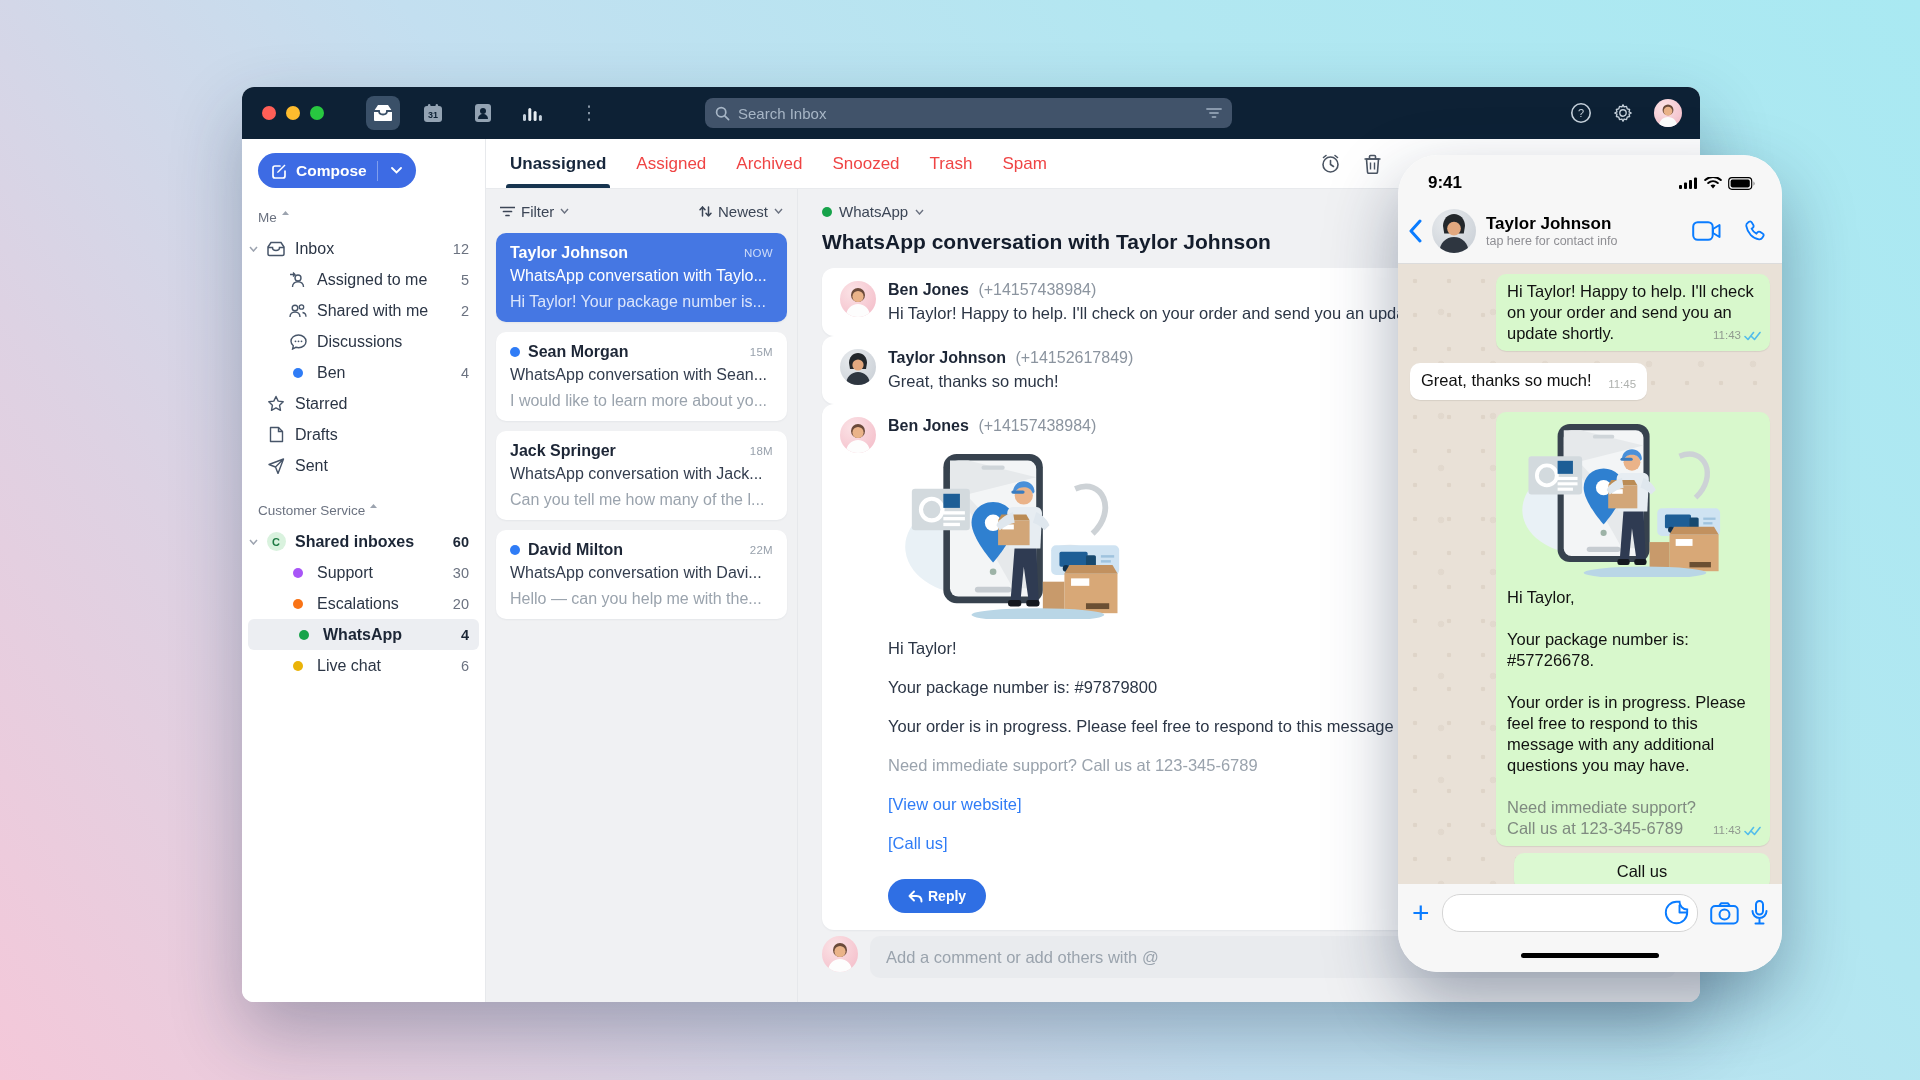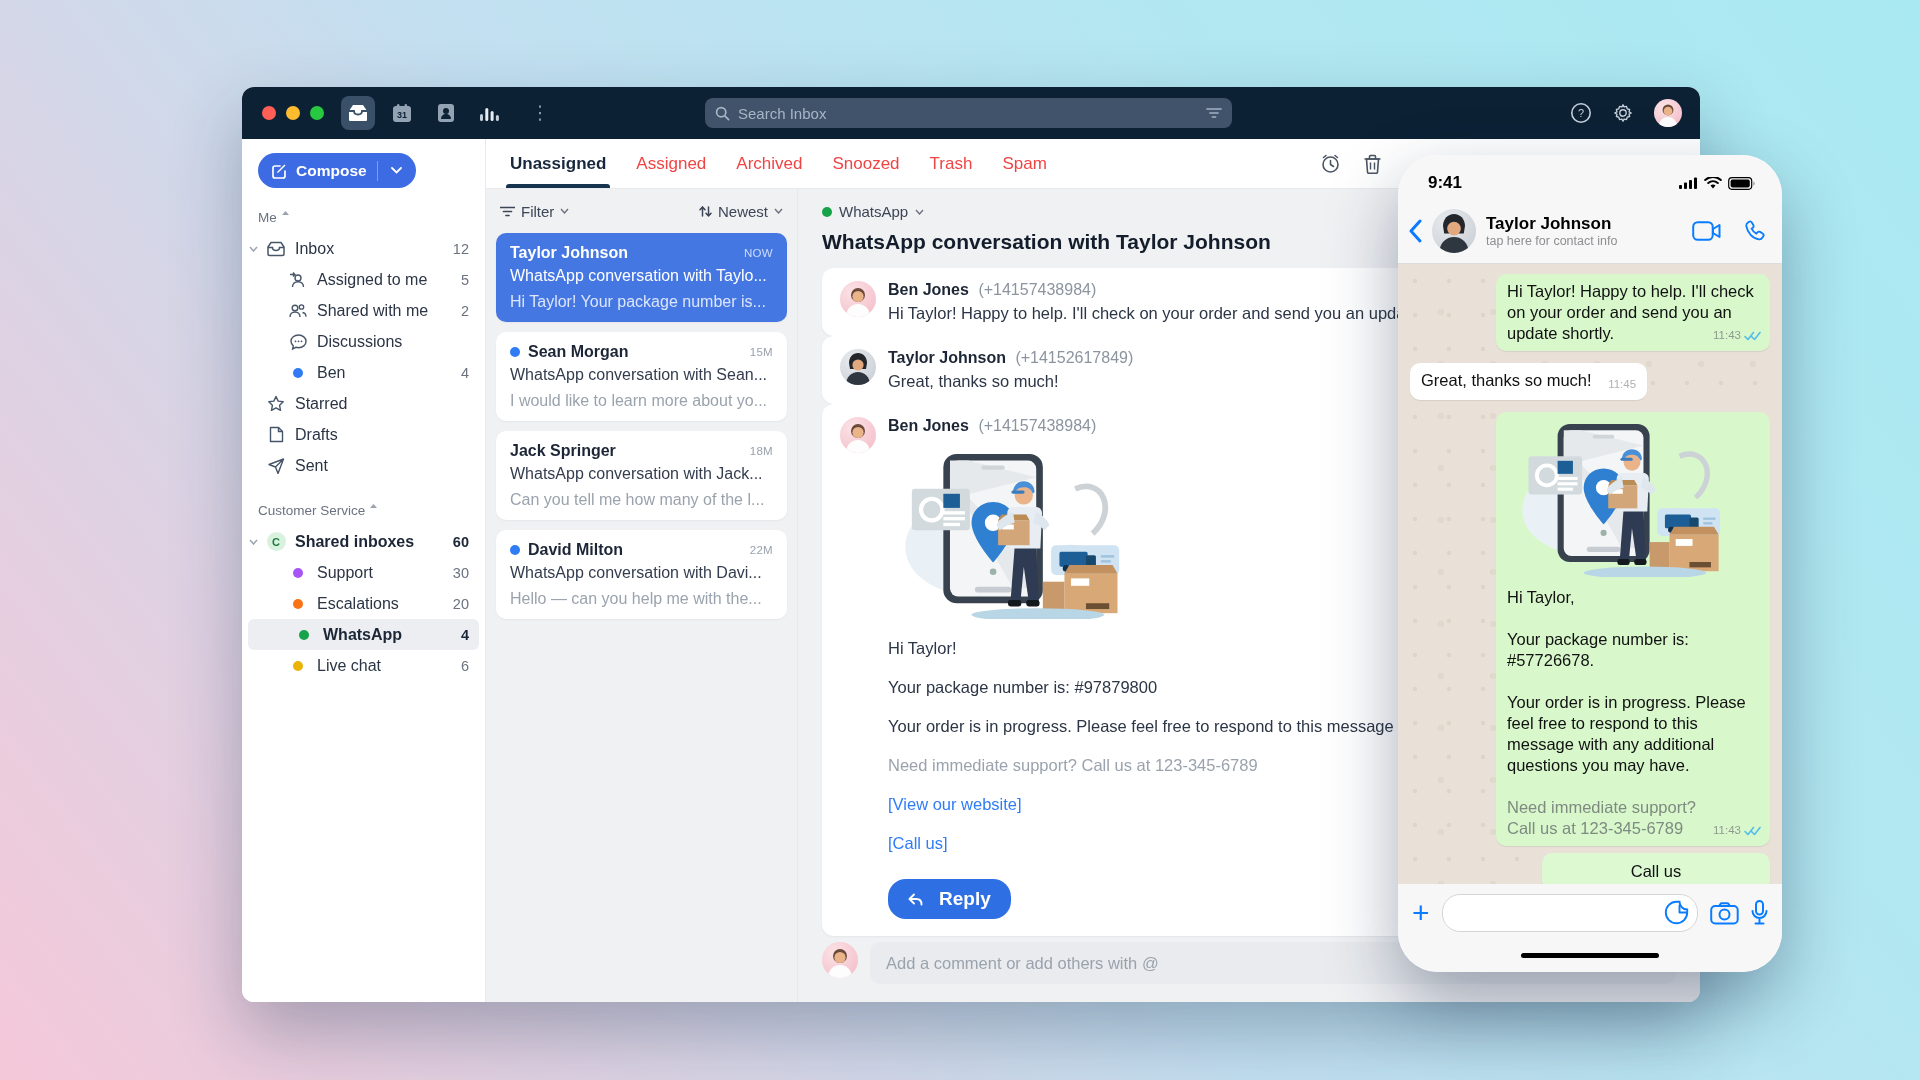--- a/index.html
+++ b/index.html
@@ -7,21 +7,21 @@
   .stage{position:relative;width:1920px;height:1080px;overflow:hidden;
     background:linear-gradient(52deg,#f4c8d9 0%,#ddd2e3 22%,#c3dff0 45%,#b2e7f1 72%,#a9e9f2 100%);}
   
   .window{position:absolute;left:242px;top:87px;width:1458px;height:915px;border-radius:12px;
     background:#fff;box-shadow:0 30px 70px rgba(20,40,70,.30);overflow:hidden;display:flex;flex-direction:column;}
   
   .topbar{height:52px;background:#0d2135;display:flex;align-items:center;position:relative;flex:0 0 auto;}
   .lights{display:flex;gap:10px;margin-left:20px;}
   .light{width:14px;height:14px;border-radius:50%;}
   .light.r{background:#ff5f57}.light.y{background:#febc2e}.light.g{background:#28c840}
-  .appicons{display:flex;align-items:flex-start;gap:10px;margin-left:17px;}
+  .appicons{display:flex;align-items:flex-start;gap:16px;margin-left:42px;}
   .appicon{width:34px;height:34px;border-radius:8px;display:flex;align-items:center;justify-content:center;}
   .appicon.active{background:#3a5068;}
   .kebab{color:#8a99a8;font-size:19px;letter-spacing:0;margin-left:6px;line-height:10px;}
   .searchbar{position:absolute;left:463px;top:11px;width:527px;height:30px;background:#41536a;border-radius:8px;
     display:flex;align-items:center;padding:0 10px;box-sizing:border-box;color:#a7b6c6;font-size:15px;gap:8px;}
   .searchbar .ph{flex:1;color:#a7b6c6;}
   .topright{position:absolute;right:18px;top:0;height:52px;display:flex;align-items:center;gap:20px;}
   
   .content{flex:1;display:flex;min-height:0;}
   .sidebar{width:244px;background:#fff;border-right:1px solid #e7e9ec;box-sizing:border-box;padding-top:14px;flex:0 0 auto;}
@@ -78,22 +78,22 @@
   .av{width:36px;height:36px;border-radius:50%;overflow:hidden;flex:0 0 auto;}
   .mbody{flex:1;min-width:0;}
   .aline{font-size:16px;}
   .aline .an{font-weight:bold;color:#1d2636;}
   .aline .aph{color:#8b949f;margin-left:5px;}
   .mtext{font-size:16.5px;color:#2c3646;margin-top:5px;white-space:nowrap;overflow:hidden;}
   .para{font-size:16.5px;color:#2c3646;margin:20px 0 0 0;white-space:nowrap;overflow:hidden;}
   .para.gray{color:#9aa3ad;}
   .para.link{color:#2f7cf6;cursor:pointer;}
   .illu-main{margin-top:14px;width:250px;height:170px;}
-  .replybtn{margin:26px 0 4px 0;display:inline-flex;align-items:center;gap:16px;background:#2f6fe4;color:#fff;
-    font-size:19px;font-weight:bold;border-radius:18px;padding:9px 20px;cursor:pointer;width:fit-content;}
+  .replybtn{margin:26px 0 4px 0;display:inline-flex;align-items:center;gap:5px;background:#2f6fe4;color:#fff;
+    font-size:14px;font-weight:bold;border-radius:18px;padding:9px 20px;cursor:pointer;width:fit-content;}
   .commentrow{display:flex;gap:12px;margin-top:6px;align-items:flex-start;}
   .cinput{flex:1;height:42px;background:#e9ebee;border-radius:10px;display:flex;align-items:center;padding:0 16px;
     color:#9aa3ad;font-size:16.5px;}
   
   .phone{position:absolute;left:1398px;top:155px;width:384px;height:817px;background:#fff;border-radius:40px;
     box-shadow:0 30px 70px rgba(20,40,70,.38);overflow:hidden;display:flex;flex-direction:column;}
   .pstatus{height:44px;background:#f7f7f7;display:flex;align-items:center;justify-content:space-between;padding:6px 26px 0 30px;flex:0 0 auto;}
   .ptime{font-size:17px;font-weight:bold;color:#000;}
   .sticons{display:flex;align-items:center;gap:6px;}
   .phead{background:#f7f7f7;border-bottom:1px solid #dcdcdc;display:flex;align-items:center;padding:4px 16px 10px 10px;gap:10px;flex:0 0 auto;}
@@ -108,21 +108,21 @@
   .bub{border-radius:10px;padding:7px 11px;font-size:16.5px;line-height:21px;color:#111;position:relative;box-shadow:0 1px 1px rgba(0,0,0,.08);}
   .bub.green{background:#d8f8cc;margin-left:auto;width:252px;}
   .bub.white{background:#fff;margin-right:auto;width:fit-content;max-width:280px;}
   .meta{position:absolute;right:9px;bottom:5px;display:flex;align-items:center;gap:3px;font-size:11.5px;color:#90998f;}
   .meta.inwhite{position:static;display:inline-flex;margin-left:12px;color:#aeb1ae;transform:translateY(2px);}
   .bub .lastline{padding-right:56px;}
   .imgbub{width:252px;margin:12px 0 0 auto;}
   .imgwrap{border-radius:8px;overflow:hidden;margin-bottom:10px;}
   .bub p{margin:0 0 21px 0;}
   .bub p.support{color:#7f8a80;margin-bottom:0;}
-  .pbtn{width:228px;margin:7px 0 0 auto;background:#dcf9d2;border-radius:10px;text-align:center;font-size:16.5px;color:#111;
+  .pbtn{width:256px;margin:7px 0 0 auto;background:#dcf9d2;border-radius:10px;text-align:center;font-size:16.5px;color:#111;
     padding:9px 0;box-shadow:0 1px 1px rgba(0,0,0,.08);cursor:pointer;}
   .pinput{background:#f7f7f7;flex:0 0 auto;display:flex;align-items:center;gap:12px;padding:10px 14px 6px 14px;}
   .plus{color:#0a7cff;font-size:30px;font-weight:300;line-height:26px;cursor:pointer;}
   .pfield{flex:1;height:36px;background:#fff;border:1px solid #d5d5d5;border-radius:18px;position:relative;}
   .pfield .sticker{position:absolute;right:8px;top:5px;}
   .homebar-area{background:#f7f7f7;height:34px;display:flex;align-items:center;justify-content:center;flex:0 0 auto;}
   .homebar{width:138px;height:5px;border-radius:3px;background:#000;}
   
   .ben-bg{background:radial-gradient(circle at 35% 30%,#fbe3e6,#f3b9c6);}
   .tay-bg{background:radial-gradient(circle at 35% 30%,#e8ebee,#c6ccd3);}

